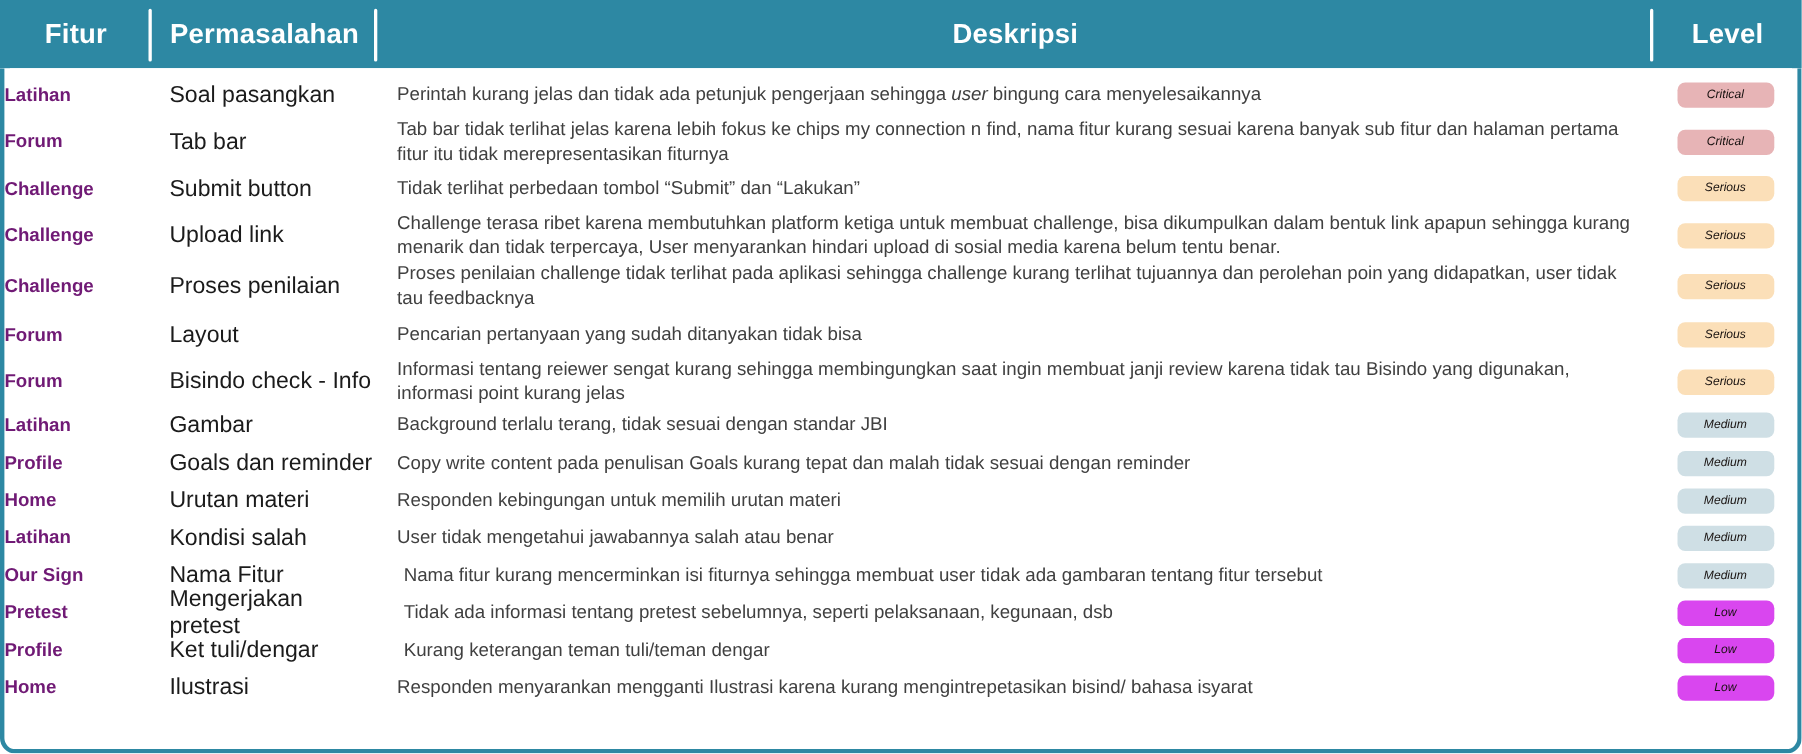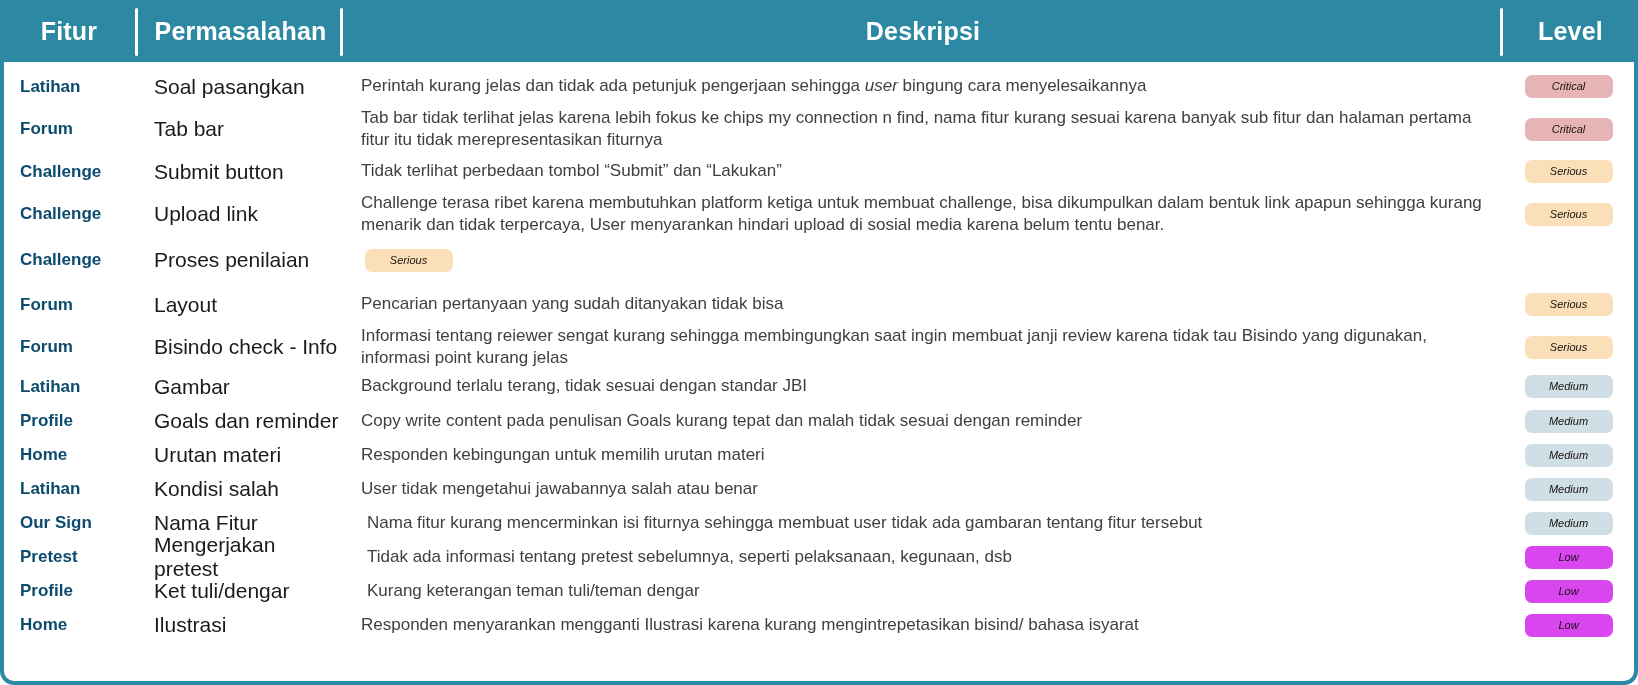--- a/index.html
+++ b/index.html
@@ -86,22 +86,21 @@
   }
 
   .cell {
     box-sizing: border-box;
     display: flex;
     align-items: center;
   }
 
   .c-fitur {
     width: 134px;
-    padding-left: 16px;
-    color: #0c4a6e;
+    color: #701a75;
     font-size: 17px;
     font-weight: 700;
   }
   .c-permasalahan {
     width: 205px;
     padding-left: 16px;
     color: #1b1b1b;
     font-size: 21px;
     font-weight: 400;
   }
@@ -200,20 +199,23 @@
         <div class="cell c-deskripsi">
           <span>Challenge terasa ribet karena membutuhkan platform ketiga untuk membuat challenge, bisa dikumpulkan dalam bentuk link apapun sehingga kurang menarik dan tidak terpercaya, User menyarankan hindari upload di sosial media karena belum tentu benar.</span>
         </div>
         <div class="cell c-level">
           <span class="badge badge-serious">Serious</span>
         </div>
       </div>
       <div class="row" style="height: 48px;">
         <div class="cell c-fitur">Challenge</div>
         <div class="cell c-permasalahan">Proses penilaian</div>
+        <div class="cell c-deskripsi">
+          <span>Proses penilaian challenge tidak terlihat pada aplikasi sehingga challenge kurang terlihat tujuannya dan perolehan poin yang didapatkan, user tidak tau feedbacknya</span>
+        </div>
         <div class="cell c-level">
           <span class="badge badge-serious">Serious</span>
         </div>
       </div>
       <div class="row" style="height: 41px;">
         <div class="cell c-fitur">Forum</div>
         <div class="cell c-permasalahan">Layout</div>
         <div class="cell c-deskripsi">
           <span>Pencarian pertanyaan yang sudah ditanyakan tidak bisa</span>
         </div>

